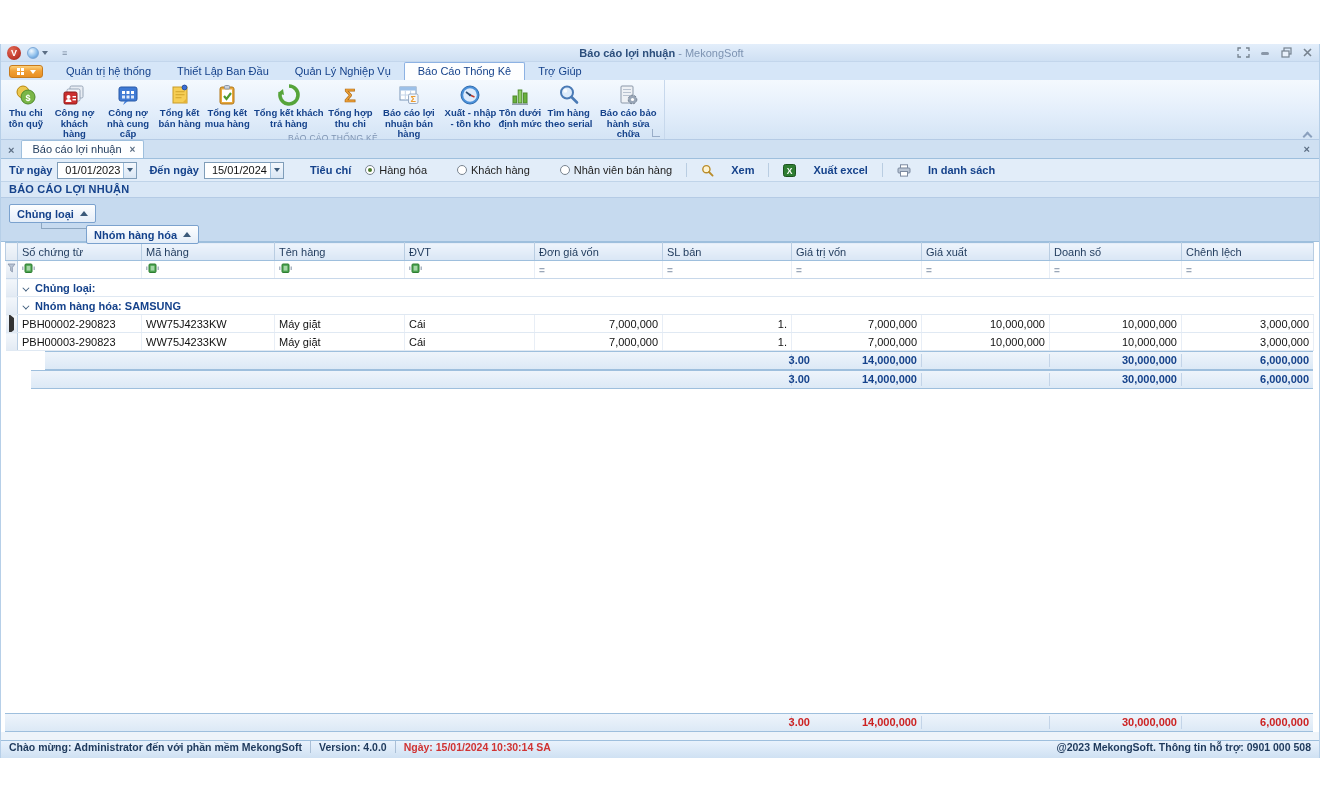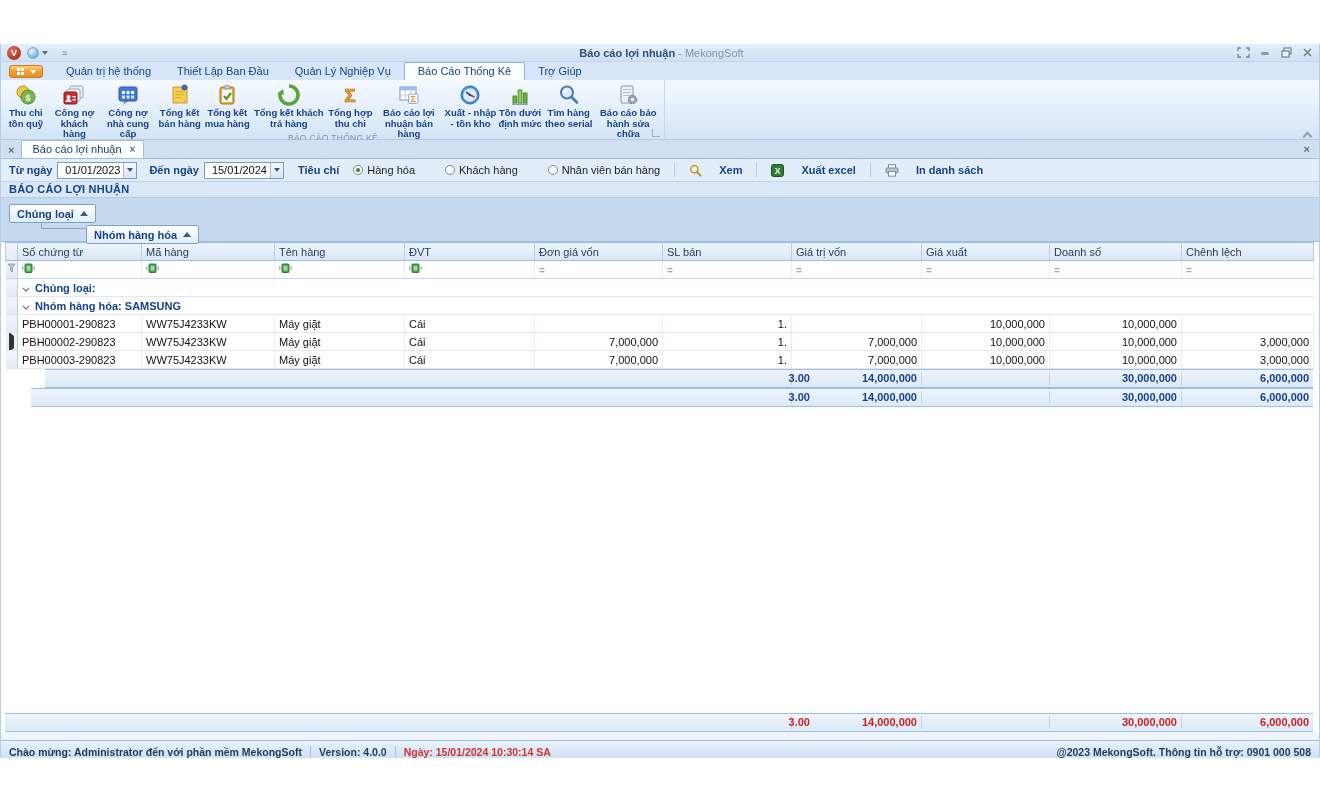--- a/index.html
+++ b/index.html
@@ -94,21 +94,21 @@
   .stsep { position:absolute; top:3px; bottom:3px; width:1px; background:#c3d4e8; }
   .v-sl { right:503px; } .v-gtv { right:396px; } .v-ds { right:136px; } .v-cl { right:4px; }
   .s1 { left:786px; } .s2 { left:916px; } .s3 { left:1044px; } .s4 { left:1176px; }
   .spacer { flex:1; background:#fff; }
   .grand { position:relative; height:19px; width:1308px; }
   .grand .stbar { left:0; }
   .grand .stval { color:#cc2222; }
   .understrip { height:8px; background:#eef4fa; }
 
   
-  .statusbar { height:18px; background:linear-gradient(#e9f2fc,#cfe1f3); border-top:1px solid #9ebfdd; display:flex; align-items:flex-end; padding:0 8px; font-size:10.5px; font-weight:bold; color:#1e395b; }
+  .statusbar { height:18px; background:linear-gradient(#e9f2fc,#cfe1f3); border-top:1px solid #9ebfdd; display:flex; align-items:flex-start; padding:0 8px; font-size:10.5px; font-weight:bold; color:#1e395b; }
   .ssep { width:1px; height:12px; background:#aabfd6; margin:0 8px; }
   .sdate { color:#d03333; }
   .scopy { margin-left:auto; }
 </style>
 </head>
 <body>
 
 <div class="app">
 
   <div class="titlebar">
@@ -323,21 +323,21 @@
           <span class="caret-dn"></span>
         </span>
     </div>
     <span class="flabel">Đến ngày</span>
     <div class="datebox">
       <span class="val">15/01/2024</span>
       <span class="dd">
           <span class="caret-dn"></span>
         </span>
     </div>
-    <span class="flabel" style="margin-left:2px;margin-right:14px">Tiêu chí</span>
+    <span class="flabel" style="margin-left:14px;margin-right:14px">Tiêu chí</span>
     <div class="radio sel">
       <span class="rdot"></span>
       <span>Hàng hóa</span>
     </div>
     <div class="radio">
       <span class="rdot"></span>
       <span>Khách hàng</span>
     </div>
     <div class="radio" style="margin-right:6px">
       <span class="rdot"></span>
@@ -456,33 +456,20 @@
       </tr>
       <tr class="grouprow">
         <td class="selcol"></td>
         <td colspan="10" class="ind1"><span class="chev"></span><span>Chủng loại:</span></td>
       </tr>
       <tr class="grouprow">
         <td class="selcol"></td>
         <td colspan="10" class="ind2"><span class="chev"></span><span>Nhóm hàng hóa: SAMSUNG</span></td>
       </tr>
       <tr>
-        <td class="selcol"></td>
-        <td class="indcell">PBH00001-290823</td>
-        <td>WW75J4233KW</td>
-        <td>Máy giặt</td>
-        <td>Cái</td>
-        <td class="num"></td>
-        <td class="num">1.</td>
-        <td class="num"></td>
-        <td class="num">10,000,000</td>
-        <td class="num">10,000,000</td>
-        <td class="num"></td>
-      </tr>
-      <tr>
         <td class="selcol"><span class="rowarrow"></span></td>
         <td class="indcell">PBH00002-290823</td>
         <td>WW75J4233KW</td>
         <td>Máy giặt</td>
         <td>Cái</td>
         <td class="num">7,000,000</td>
         <td class="num">1.</td>
         <td class="num">7,000,000</td>
         <td class="num">10,000,000</td>
         <td class="num">10,000,000</td>

